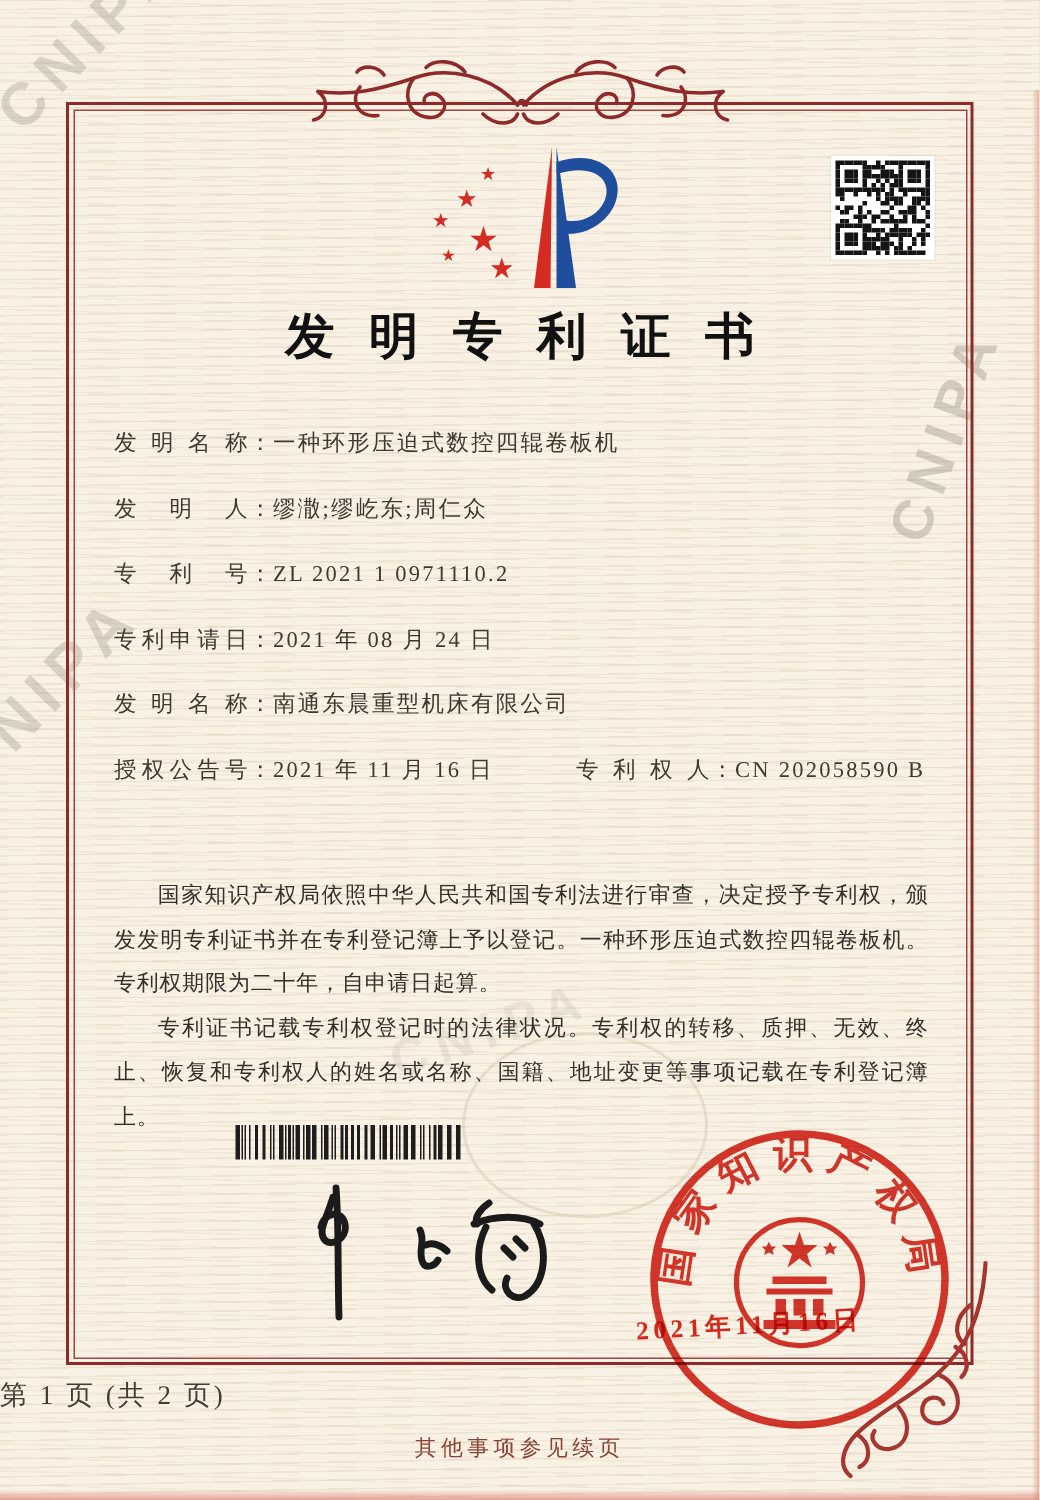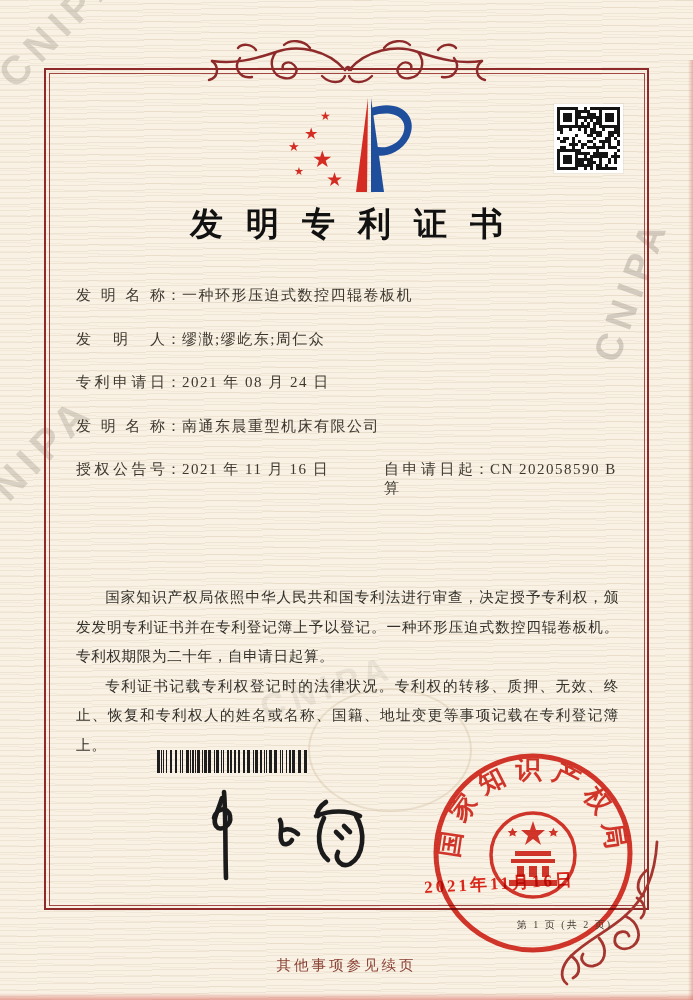--- a/index.html
+++ b/index.html
@@ -59,22 +59,22 @@
   .paras p{margin:0;text-indent:2em;}
   .barcode{position:absolute;left:157px;top:750px;width:154px;height:23px;}
   .barcode i{position:absolute;top:0;height:100%;background:#1d1d1d;}
   .signer{position:absolute;left:87px;top:808px;font-size:15.5px;color:#2c2821;
     letter-spacing:3px;line-height:31px;}
   .signature{position:absolute;left:188px;top:786px;}
   .seal{position:absolute;left:431px;top:751px;width:204px;height:204px;
     mix-blend-mode:multiply;opacity:.93;}
   .seal-date{position:absolute;left:424px;top:872px;font-size:17px;font-weight:bold;
     color:#e02a1e;letter-spacing:3px;transform:rotate(-3deg);mix-blend-mode:multiply;}
-  .page-num{position:absolute;left:0;top:918px;width:612px;text-align:right;
-    font-size:10px;color:#45false;color:#443d33;letter-spacing:2px;}
+  .page-num{position:absolute;left:0;top:918px;width:612px;text-align:left;
+    font-size:18px;color:#45false;color:#443d33;letter-spacing:2px;}
   .footer-note{position:absolute;left:0;top:956px;width:693px;text-align:center;
     font-size:14.5px;color:#8a4234;letter-spacing:3px;}
 </style>
 </head>
 <body>
 
 <div class="page">
   <div class="guilloche"></div>
 
   <span class="watermark wm1">CNIPA</span>
@@ -381,29 +381,32 @@
   <div class="title">发明专利证书</div>
 
   <div class="fields">
     <div class="frow">
       <span class="lab">发明名称</span><span class="colon">：</span><span class="val">一种环形压迫式数控四辊卷板机</span>
     </div>
     <div class="frow">
       <span class="lab">发明人</span><span class="colon">：</span><span class="val">缪潵;缪屹东;周仁众</span>
     </div>
     <div class="frow">
+      <span class="lab">专利号</span><span class="colon">：</span><span class="val">ZL 2021 1 0971110.2</span>
+    </div>
+    <div class="frow">
       <span class="lab">专利申请日</span><span class="colon">：</span><span class="val">2021 年 08 月 24 日</span>
     </div>
     <div class="frow">
       <span class="lab">发明名称</span><span class="colon">：</span><span class="val">南通东晨重型机床有限公司</span>
     </div>
     <div class="frow">
       <span class="lab">授权公告号</span><span class="colon">：</span><span class="val">2021 年 11 月 16 日</span>
       <span class="grant2">
-        <span class="lab">自申请日起算</span><span class="colon">：</span><span class="val">CN 202058590 B</span>
+        <span class="lab">专利权人</span><span class="colon">：</span><span class="val">CN 202058590 B</span>
       </span>
     </div>
   </div>
 
   <div class="paras">
     <p>国家知识产权局依照中华人民共和国专利法进行审查，决定授予专利权，颁发发明专利证书并在专利登记簿上予以登记。一种环形压迫式数控四辊卷板机。专利权期限为二十年，自申请日起算。</p>
     <p>专利证书记载专利权登记时的法律状况。专利权的转移、质押、无效、终止、恢复和专利权人的姓名或名称、国籍、地址变更等事项记载在专利登记簿上。</p>
   </div>
 
   <div class="barcode">

